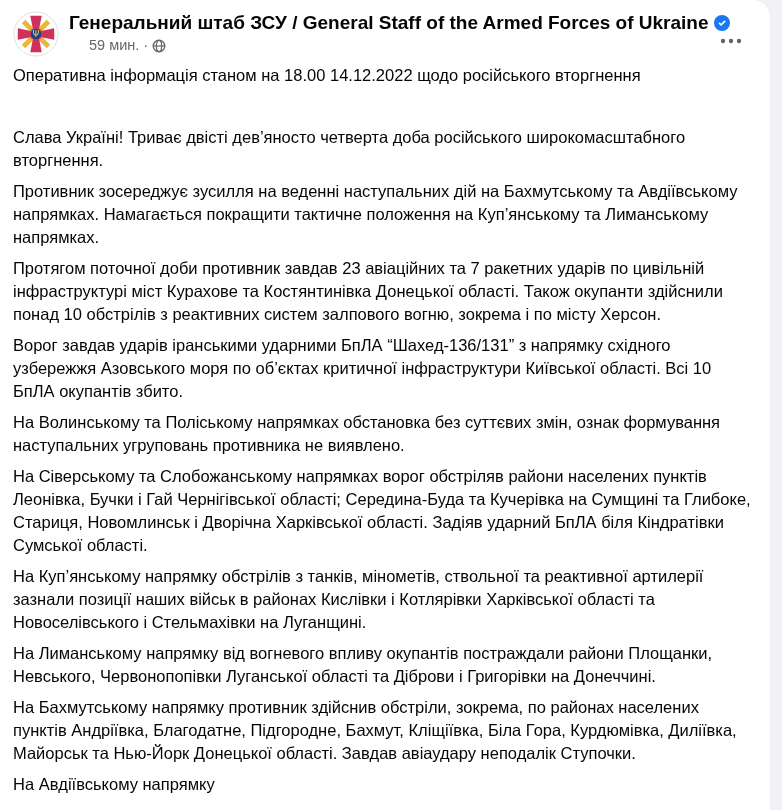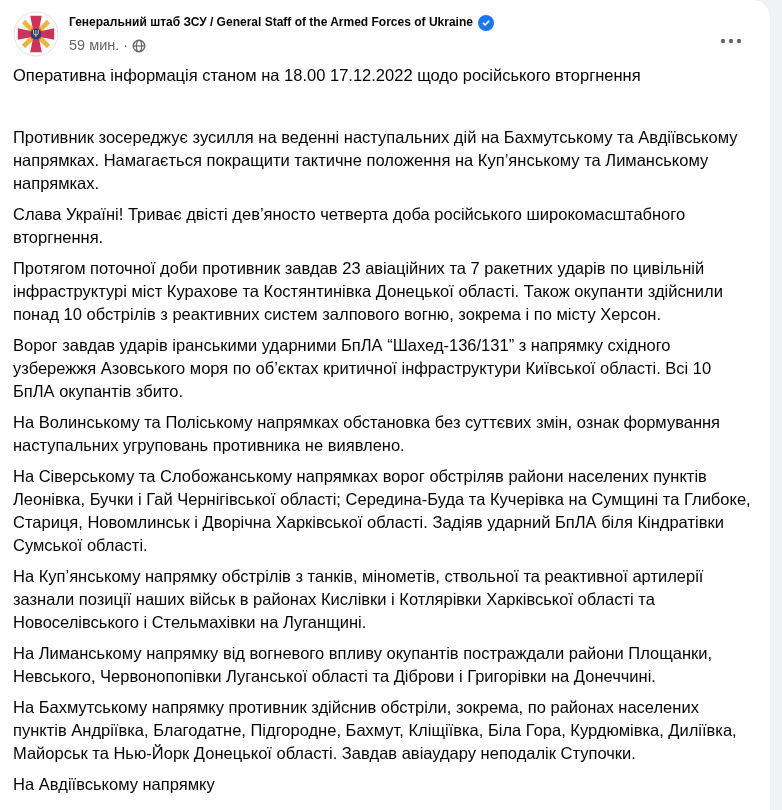--- a/index.html
+++ b/index.html
@@ -28,29 +28,29 @@
   }
   .avatar {
     width: 46px; height: 46px;
     border-radius: 50%;
     flex: 0 0 46px;
     overflow: hidden;
   }
   .header-text { margin-left: 10px; flex: 1; min-width: 0; padding-top: 1px; }
   .page-name-row {
     display: flex; align-items: center; gap: 5px;
-    font-size: 12px; font-weight: 700; color: #050505;
+    font-size: 19px; font-weight: 700; color: #050505;
     line-height: 21px;
     white-space: nowrap;
   }
   .verified { width: 16px; height: 16px; flex: 0 0 16px; margin-top: 1px; }
   .meta-row {
     display: flex; align-items: center; gap: 4px;
     margin-top: 3px;
-    font-size: 14.5px; color: #65676b; line-height: 19px;
+    font-size: 14.5px; color: #65676b; line-height: 19px; margin-left: 20px;
   }
   .globe { width: 14px; height: 14px; margin-top: 1px; }
   .more-btn {
     position: absolute;
     right: 22px; top: 24px;
     width: 34px; height: 34px;
     display: flex; align-items: center; justify-content: center;
     border-radius: 50%;
     cursor: pointer;
   }
@@ -114,25 +114,25 @@
     <div class="more-btn">
       <svg width="22" height="6" viewBox="0 0 22 6">
         <circle cx="3" cy="3" r="2.2" fill="#606770"></circle>
         <circle cx="11" cy="3" r="2.2" fill="#606770"></circle>
         <circle cx="19" cy="3" r="2.2" fill="#606770"></circle>
       </svg>
     </div>
   </div>
 
   <div class="post-body">
-    <p>Оперативна інформація станом на 18.00 17.12.2022 щодо російського вторгнення</p>
+    <p>Оперативна інформація станом на 18.00 14.12.2022 щодо російського вторгнення</p>
     <p><br>
     </p>
+    <p>Слава Україні! Триває двісті дев’яносто четверта доба російського широкомасштабного вторгнення.</p>
     <p>Противник зосереджує зусилля на веденні наступальних дій на Бахмутському та Авдіївському напрямках. Намагається покращити тактичне положення на Куп’янському та Лиманському напрямках.</p>
-    <p>Слава Україні! Триває двісті дев’яносто четверта доба російського широкомасштабного вторгнення.</p>
     <p>Протягом поточної доби противник завдав 23 авіаційних та 7 ракетних ударів по цивільній інфраструктурі міст Курахове та Костянтинівка Донецької області. Також окупанти здійснили понад 10 обстрілів з реактивних систем залпового вогню, зокрема і по місту Херсон.</p>
     <p>Ворог завдав ударів іранськими ударними БпЛА “Шахед-136/131” з напрямку східного узбережжя Азовського моря по об’єктах критичної  інфраструктури Київської області. Всі 10 БпЛА окупантів збито.</p>
     <p>На Волинському та Поліському напрямках обстановка без суттєвих змін, ознак формування наступальних угруповань противника не виявлено.</p>
     <p>На Сіверському та Слобожанському напрямках ворог обстріляв райони населених пунктів Леонівка, Бучки і Гай Чернігівської області; Середина-Буда та Кучерівка на Сумщині  та Глибоке, Стариця, Новомлинськ і Дворічна Харківської області. Задіяв ударний БпЛА біля Кіндратівки Сумської області.</p>
     <p>На Куп’янському напрямку обстрілів з танків, мінометів, ствольної та реактивної артилерії зазнали позиції наших військ в районах Кислівки і Котлярівки Харківської області та Новоселівського і Стельмахівки на Луганщині.</p>
     <p>На Лиманському напрямку від вогневого впливу окупантів постраждали райони Площанки, Невського, Червонопопівки Луганської області та Діброви і Григорівки на Донеччині.</p>
     <p>На Бахмутському напрямку противник здійснив обстріли, зокрема, по районах населених пунктів Андріївка, Благодатне, Підгородне, Бахмут, Кліщіївка, Біла Гора, Курдюмівка, Диліївка, Майорськ та Нью-Йорк Донецької області. Завдав авіаудару неподалік Ступочки.</p>
     <p>На Авдіївському напрямку</p>
   </div>
 

